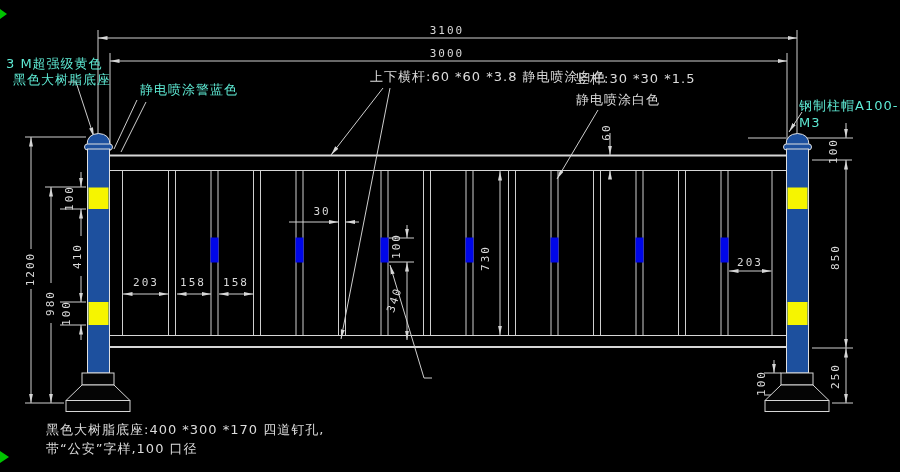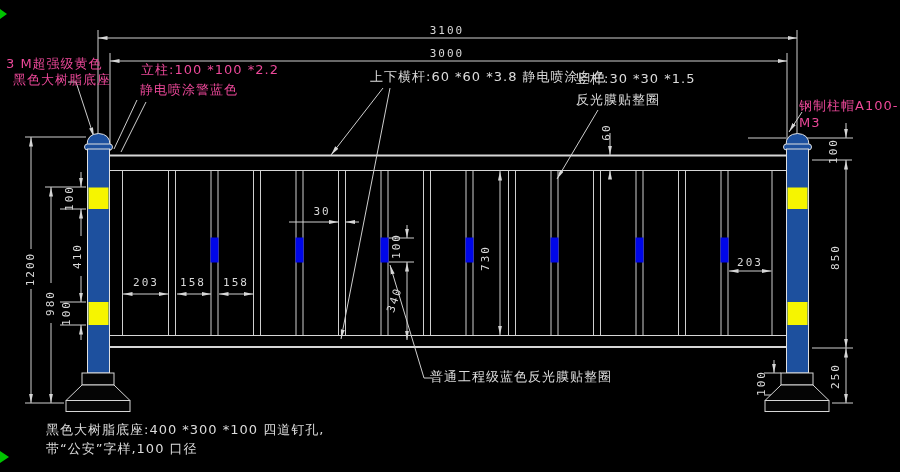--- a/index.html
+++ b/index.html
@@ -7,21 +7,21 @@
          font-family:"DejaVu Sans",sans-serif;}
   #cad{position:absolute;left:0;top:0;}
   .t{position:absolute;color:#d8d8d8;font:11px "DejaVu Sans Mono",monospace;
      letter-spacing:2px;white-space:pre;line-height:14px;}
   .c{width:44px;text-align:center;}
   .rot{width:40px;height:14px;display:flex;align-items:center;justify-content:center;
        transform:rotate(-90deg);}
   .rot72{transform:rotate(-72deg);}
   .bgb{background:#000;}
   .cjk{font:13px "DejaVu Sans",sans-serif;letter-spacing:1px;color:#dcdcdc;}
-  .grn{color:#ec4899;}
+  .grn{color:#5eead4;}
 </style>
 </head>
 <body>
 
 <div id="stage">
 
 <svg id="cad" width="900" height="472" viewBox="0 0 900 472">
   <defs>
     <marker id="arr" markerUnits="userSpaceOnUse" markerWidth="10" markerHeight="6" refX="9.5" refY="3" orient="auto-start-reverse">
       <polygon points="0,1 9.5,3 0,5" fill="#d6d6d6"></polygon>
@@ -147,23 +147,21 @@
 <div class="t c" style="left:171px;top:276px">158</div>
 <div class="t c" style="left:214px;top:276px">158</div>
 <div class="t c" style="left:300px;top:205px">30</div>
 <div class="t rot" style="left:377px;top:239px">100</div>
 <div class="t rot rot72" style="left:375px;top:293px">340</div>
 <div class="t rot" style="left:466px;top:251px">730</div>
 <div class="t c" style="left:728px;top:256px">203</div>
 
 <div class="cjk grn" style="position:absolute;left:6px;top:55px">3 M超强级黄色</div>
 <div class="cjk grn" style="position:absolute;left:13px;top:71px">黑色大树脂底座</div>
-<div class="cjk grn" style="position:absolute;left:141px;top:61px">立柱:100 *100 *2.2</div>
 <div class="cjk grn" style="position:absolute;left:140px;top:81px">静电喷涂警蓝色</div>
 <div class="cjk" style="position:absolute;left:370px;top:68px">上下横杆:60 *60 *3.8 静电喷涂白色</div>
 <div class="cjk" style="position:absolute;left:576px;top:70px">竖杆:30 *30 *1.5</div>
-<div class="cjk" style="position:absolute;left:576px;top:91px">反光膜贴整圈</div>
+<div class="cjk" style="position:absolute;left:576px;top:91px">静电喷涂白色</div>
 <div class="cjk grn" style="position:absolute;left:799px;top:97px">钢制柱帽A100- M3</div>
-<div class="cjk" style="position:absolute;left:430px;top:368px">普通工程级蓝色反光膜贴整圈</div>
-<div class="cjk" style="position:absolute;left:46px;top:421px">黑色大树脂底座:400 *300 *100  四道钉孔,</div>
+<div class="cjk" style="position:absolute;left:46px;top:421px">黑色大树脂底座:400 *300 *170  四道钉孔,</div>
 <div class="cjk" style="position:absolute;left:46px;top:440px">带“公安”字样,100 口径</div>
 
 </div>
 
 </body></html>

